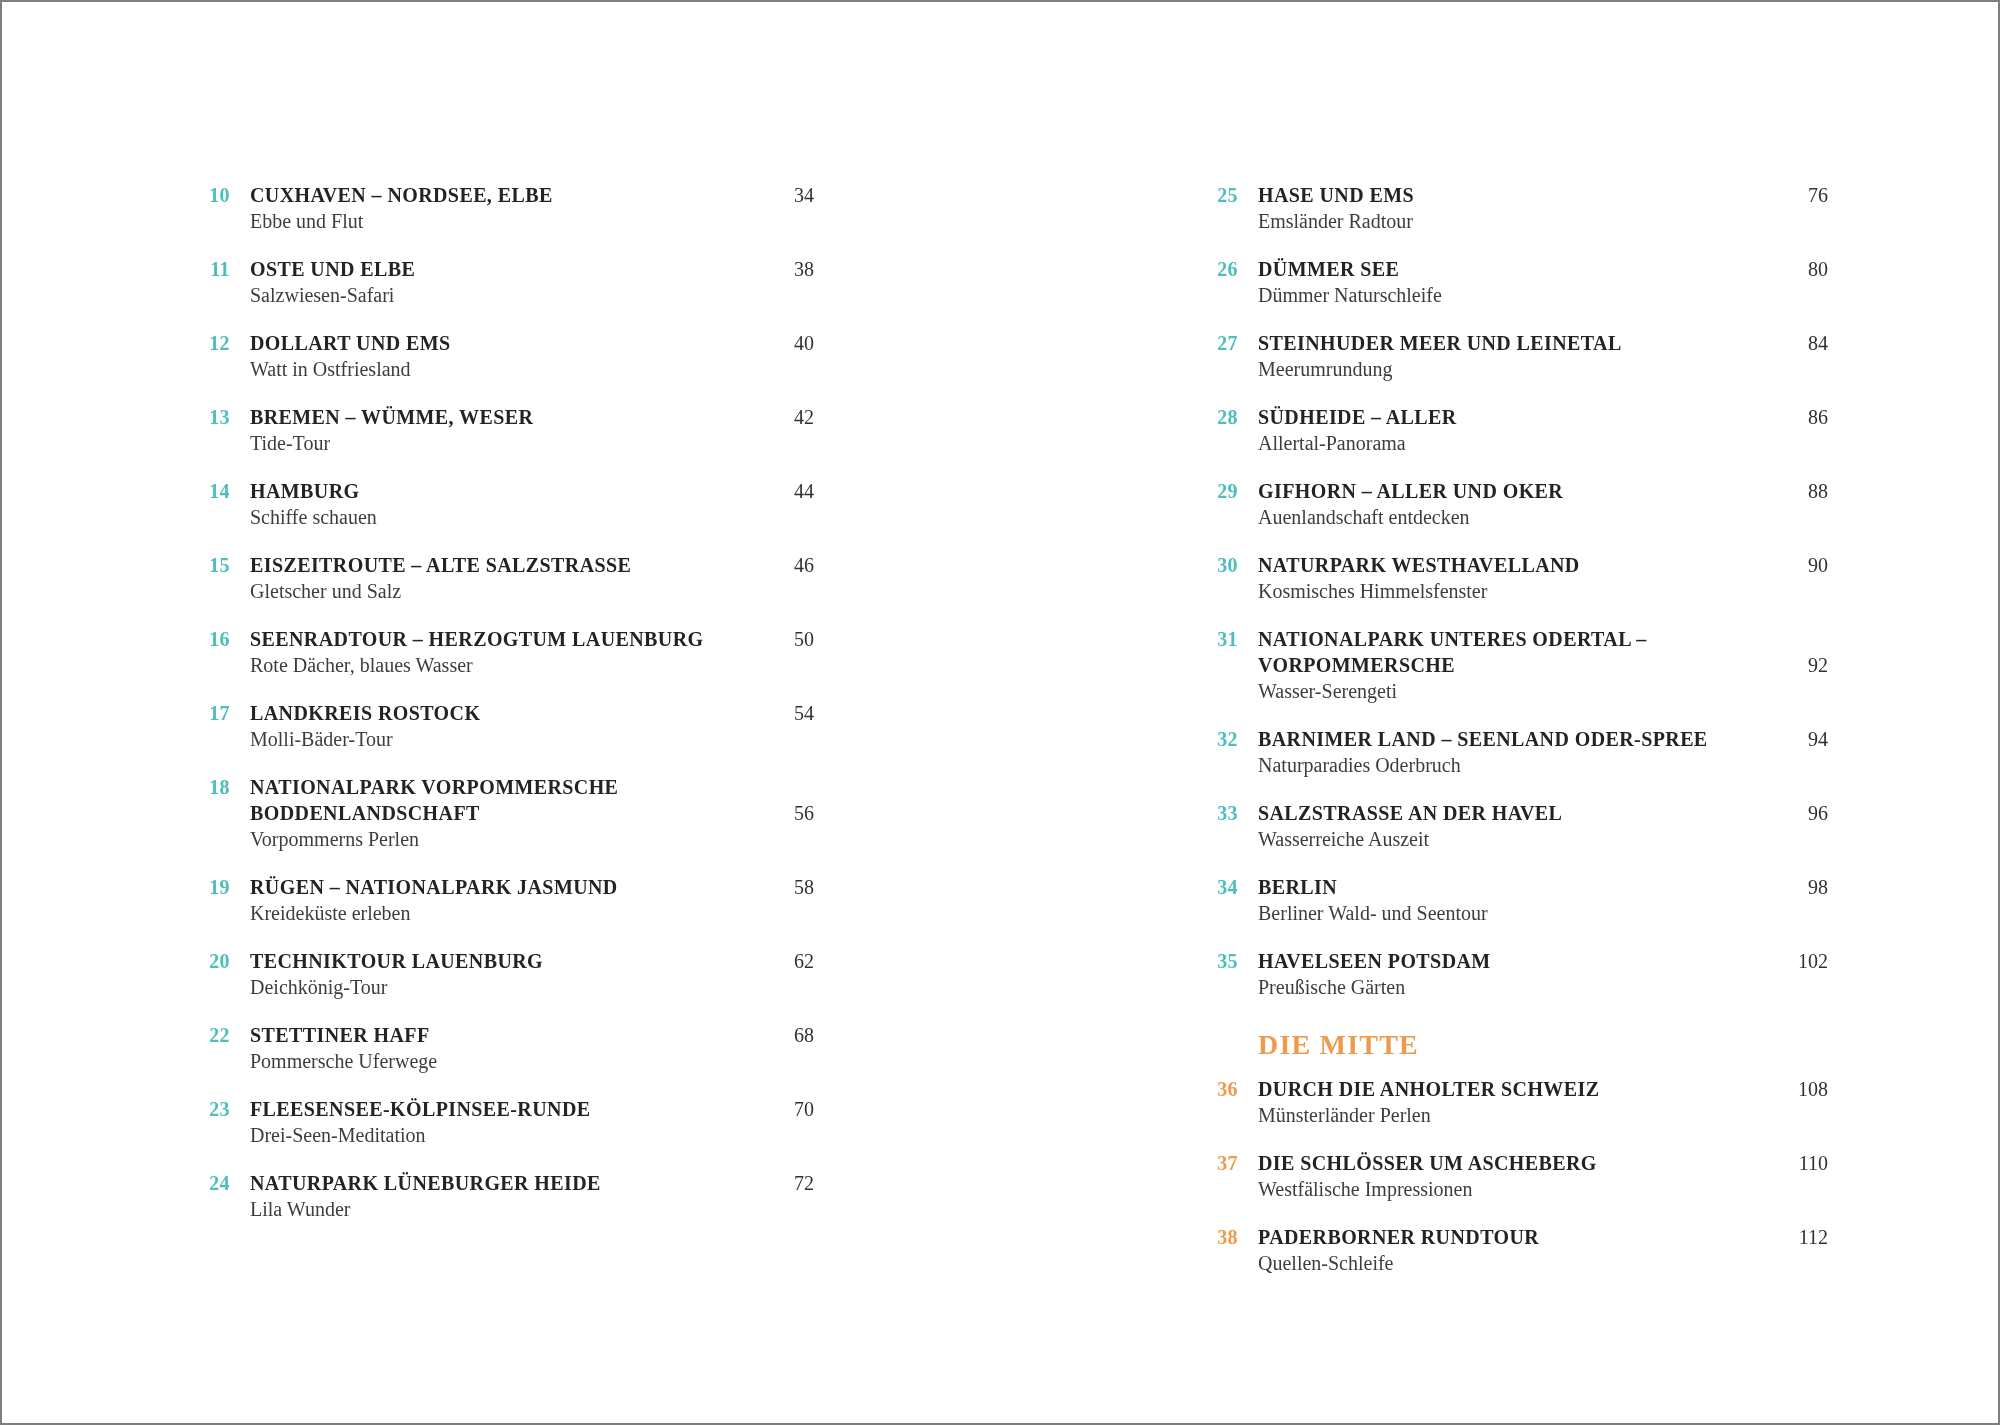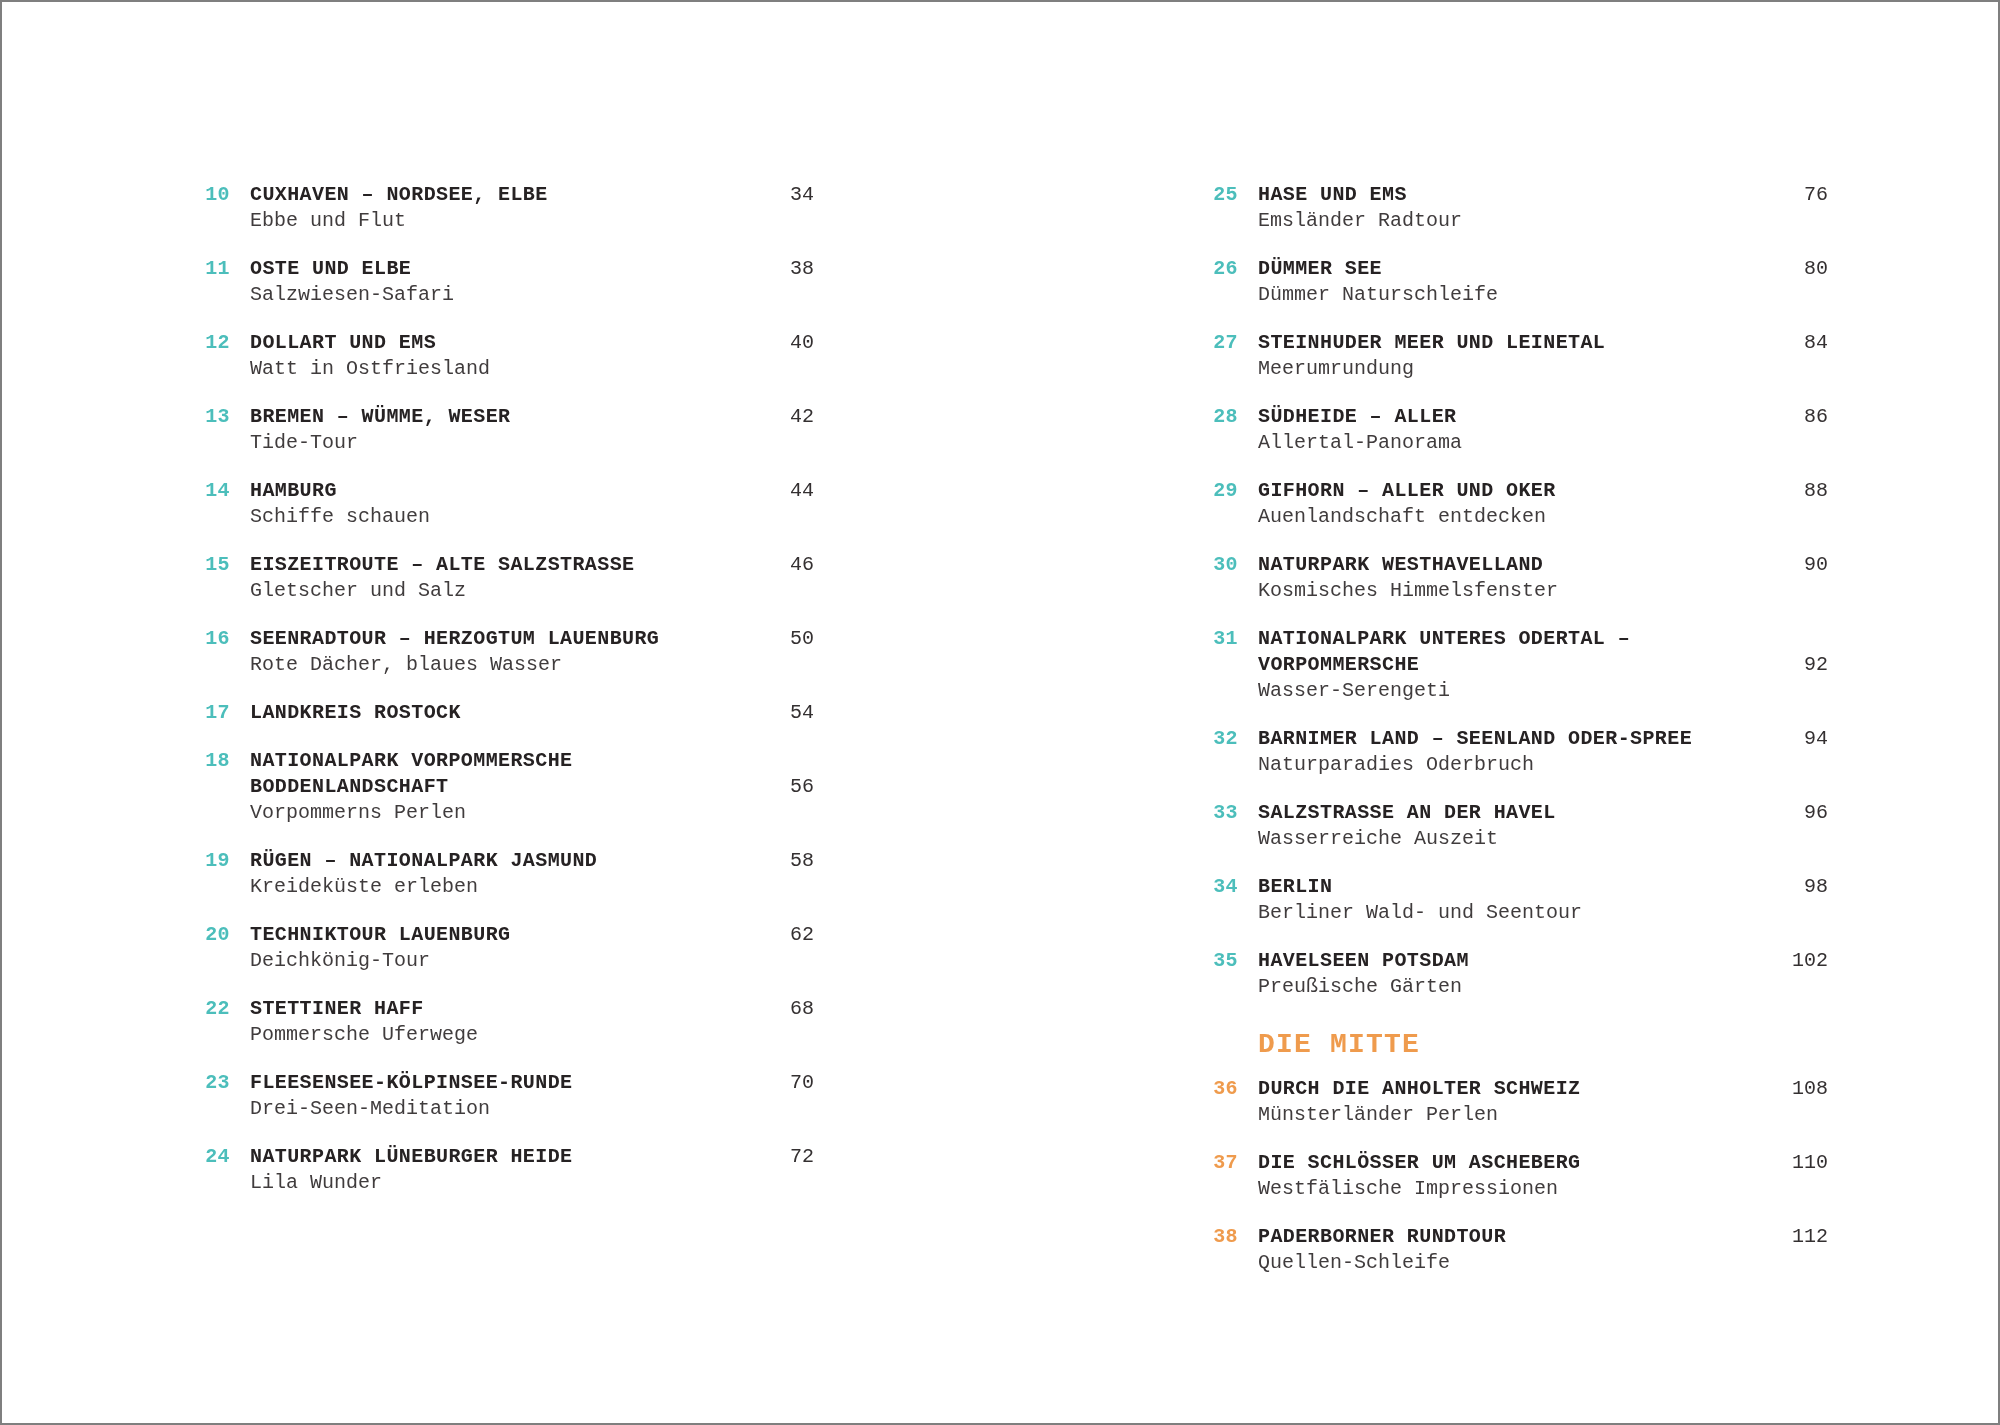--- a/index.html
+++ b/index.html
@@ -3,21 +3,21 @@
 <meta charset="utf-8">
 <style>
   * { margin:0; padding:0; box-sizing:border-box; }
   html,body { background:#ffffff; }
   .page {
     position:relative;
     width:2000px;
     height:1425px;
     background:var(--bg,#fff);
     border:2px solid var(--border,#7f7f7f);
-    font-family:Liberation Mono, monospace;
+    font-family:Liberation Serif, serif;
     overflow:hidden;
   }
   .col { position:absolute; top:180px; }
   .col-left  { left:194px;  width:618px; }
   .col-right { left:1202px; width:624px; }
 
   .entry { display:flex; align-items:flex-start; margin-bottom:22px; }
   .entry .num {
     flex:0 0 34px; width:34px; text-align:right; margin-right:20px;
     font-weight:bold; font-size:20px; line-height:26px; letter-spacing:0.4px;
@@ -117,20 +117,21 @@
           <div class="subtitle">Rote Dächer, blaues Wasser</div>
         </div>
       </div>
       <div class="entry">
         <div class="num teal">17</div>
         <div class="body">
           <div class="title-row">
             <div class="title-line">LANDKREIS ROSTOCK</div>
             <span class="page-num">54</span>
           </div>
+          <div class="subtitle">Molli-Bäder-Tour</div>
         </div>
       </div>
       <div class="entry">
         <div class="num teal">18</div>
         <div class="body">
           <div class="title-line">NATIONALPARK VORPOMMERSCHE</div>
           <div class="title-row">
             <div class="title-line">BODDENLANDSCHAFT</div>
             <span class="page-num">56</span>
           </div>

